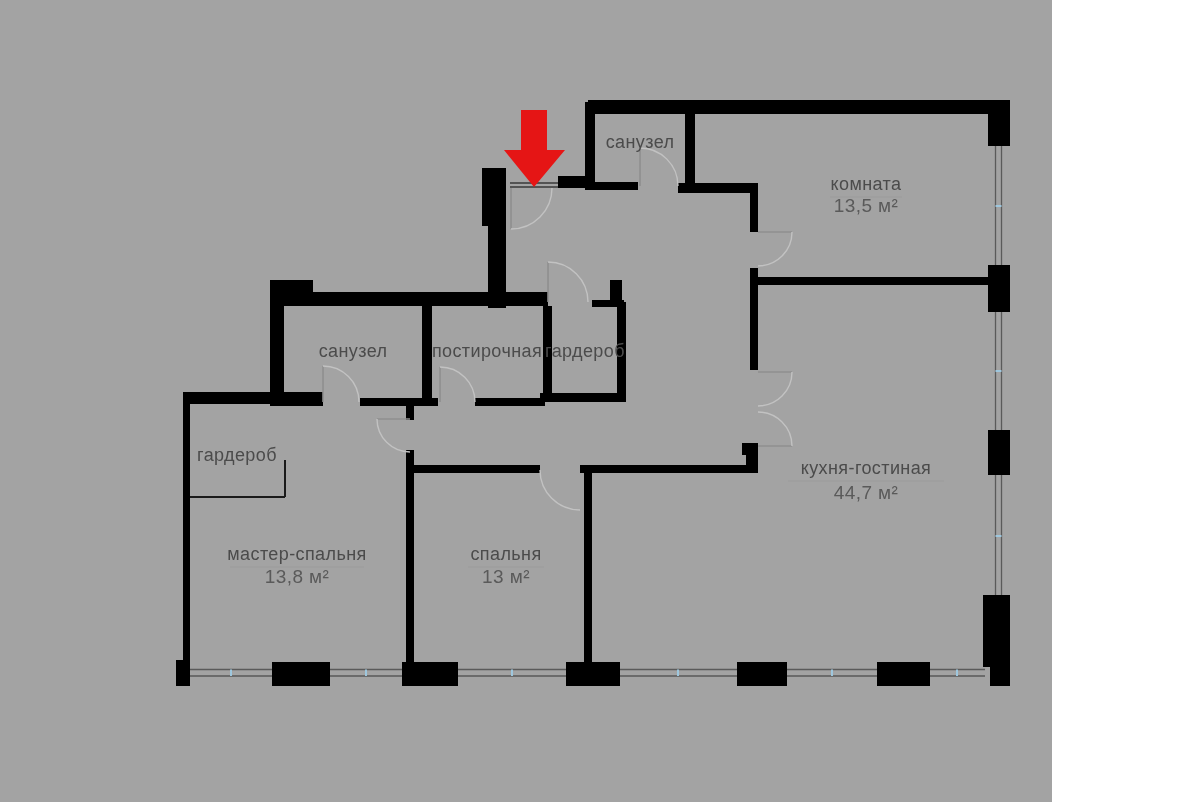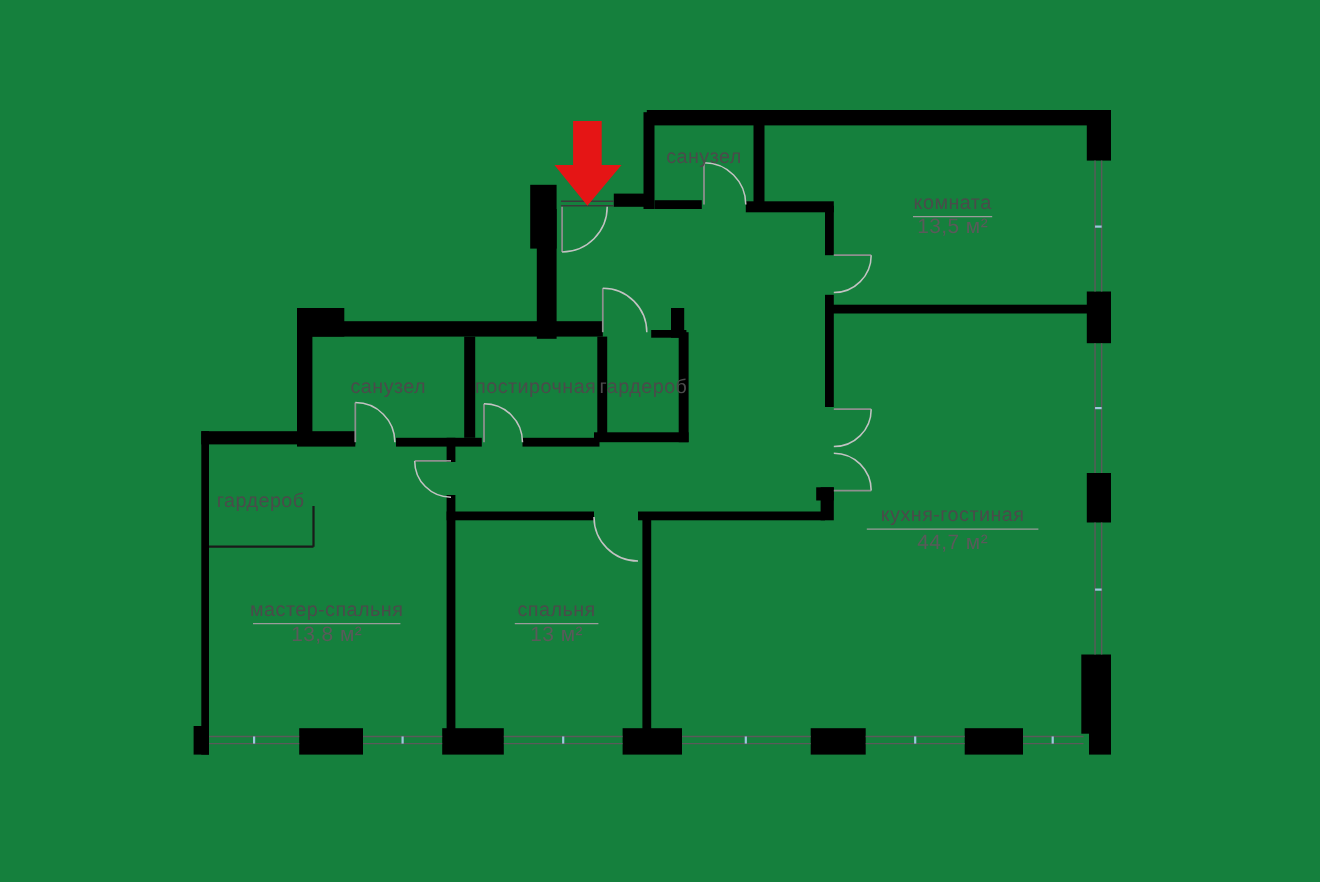--- a/index.html
+++ b/index.html
@@ -1,16 +1,16 @@
 <!DOCTYPE html>
 <html><head>
 <meta charset="utf-8">
 <style>
   html,body{margin:0;padding:0;background:#ffffff;}
-  .stage{position:relative;width:1200px;height:802px;background:#15803d;overflow:hidden;
+  .stage{position:relative;width:1052px;height:802px;background:#a3a3a3;overflow:hidden;
          font-family:"Liberation Sans", sans-serif;}
   svg{position:absolute;left:0;top:0;}
   .wall{fill:#000000;stroke:none;}
   .thinline{stroke:#1a1a1a;stroke-width:2;fill:none;}
   .winline{stroke:#5a5a5a;stroke-width:1.3;fill:none;}
   .tick{stroke:#9ec7de;stroke-width:2;fill:none;}
   .arc{stroke:#c2c2c2;stroke-width:1.4;fill:none;}
   .leaf{stroke:#8f8f8f;stroke-width:1.6;fill:none;}
   .thresh{stroke:#3a3a3a;stroke-width:1.4;fill:none;}
   .rule{stroke:#9b9b9b;stroke-width:1.2;fill:none;}

